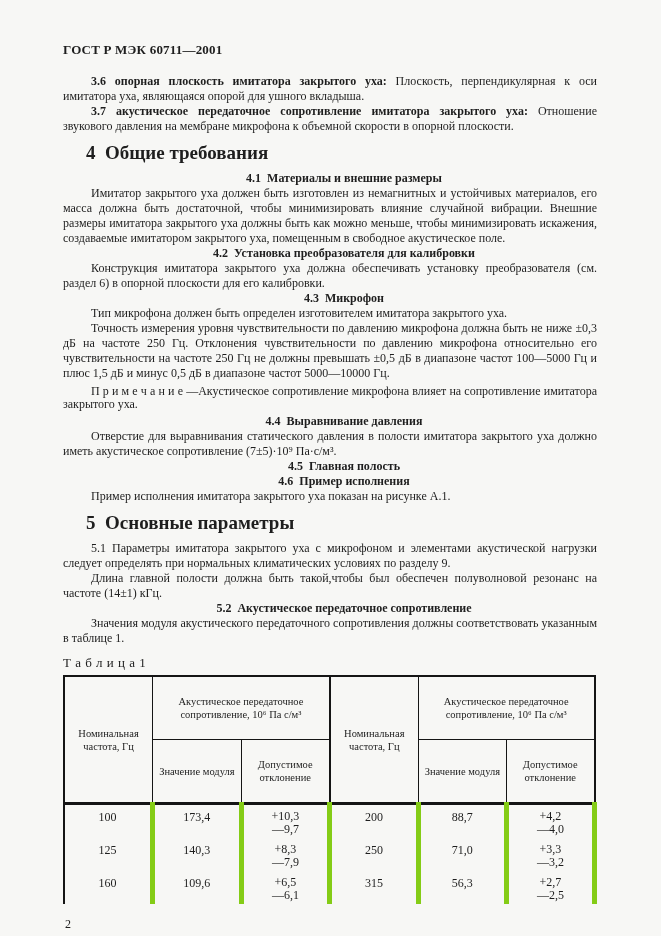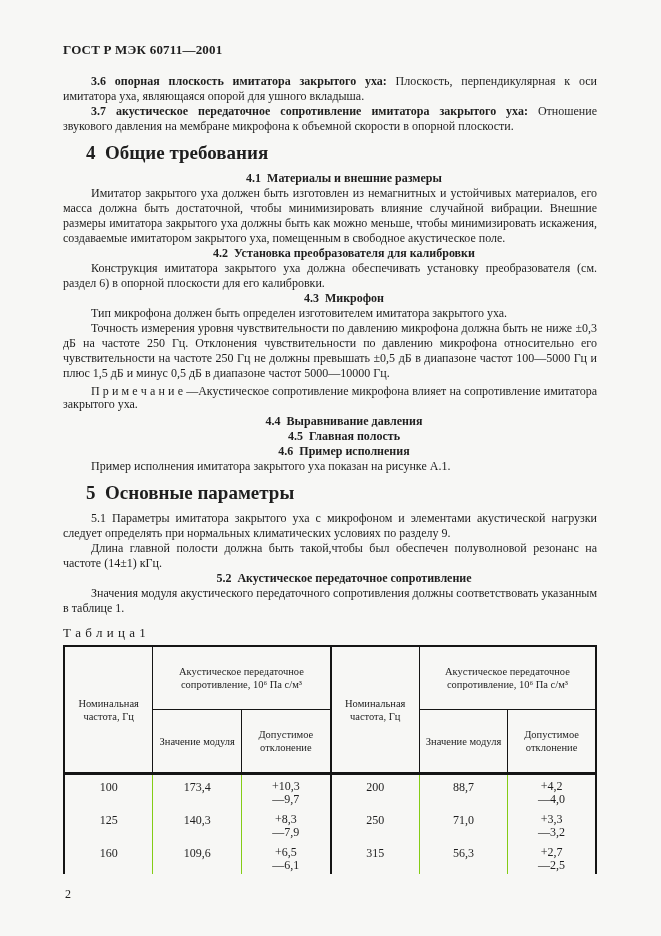--- a/index.html
+++ b/index.html
@@ -75,21 +75,21 @@
     font-size:10.5px;
     line-height:13px;
     text-align:center;
     vertical-align:middle;
     padding:18px 5px;
   }
   thead td.rspan{border-bottom:3px solid #151515;}
   thead tr.sub td{border-bottom:3px solid #151515;}
   tbody td{
     border-left:1px solid #151515;
-    border-right:1px solid #84cc16;
+    border-right:5px solid #84cc16;
     border-top:none;border-bottom:none;
     font-size:12px;
     line-height:12px;
     text-align:center;
     vertical-align:top;
     padding:6px 2px 2px 2px;
   }
   tbody tr:first-child td{border-top:3px solid #151515;}
   td.div{border-left:2.5px solid #151515;}
   .tol{white-space:pre-line;line-height:13px;padding-top:5px;}
@@ -119,20 +119,21 @@
   <p class="h-sub">4.2 Установка преобразователя для калибровки</p>
   <p>Конструкция имитатора закрытого уха должна обеспечивать установку преобразователя (см. раздел 6) в опорной плоскости для его калибровки.</p>
 
   <p class="h-sub">4.3 Микрофон</p>
   <p>Тип микрофона должен быть определен изготовителем имитатора закрытого уха.</p>
   <p>Точность измерения уровня чувствительности по давлению микрофона должна быть не ниже ±0,3 дБ на частоте 250 Гц. Отклонения чувствительности по давлению микрофона относительно его чувствительности на частоте 250 Гц не должны превышать ±0,5 дБ в диапазоне частот 100—5000 Гц и плюс 1,5 дБ и минус 0,5 дБ в диапазоне частот 5000—10000 Гц.</p>
 
   <p class="note">П р и м е ч а н и е —Акустическое сопротивление микрофона влияет на сопротивление имитатора закрытого уха.</p>
 
   <p class="h-sub">4.4 Выравнивание давления</p>
+  <p>Отверстие для выравнивания статического давления в полости имитатора закрытого уха должно иметь акустическое сопротивление (7±5)·10⁹ Па·с/м³.</p>
 
   <p class="h-sub">4.5 Главная полость</p>
 
   <p class="h-sub">4.6 Пример исполнения</p>
   <p>Пример исполнения имитатора закрытого уха показан на рисунке А.1.</p>
 
   <p class="h-big">5 Основные параметры</p>
 
   <p>5.1 Параметры имитатора закрытого уха с микрофоном и элементами акустической нагрузки следует определять при нормальных климатических условиях по разделу 9.</p>
   <p>Длина главной полости должна быть такой,чтобы был обеспечен полуволновой резонанс на частоте (14±1) кГц.</p>

